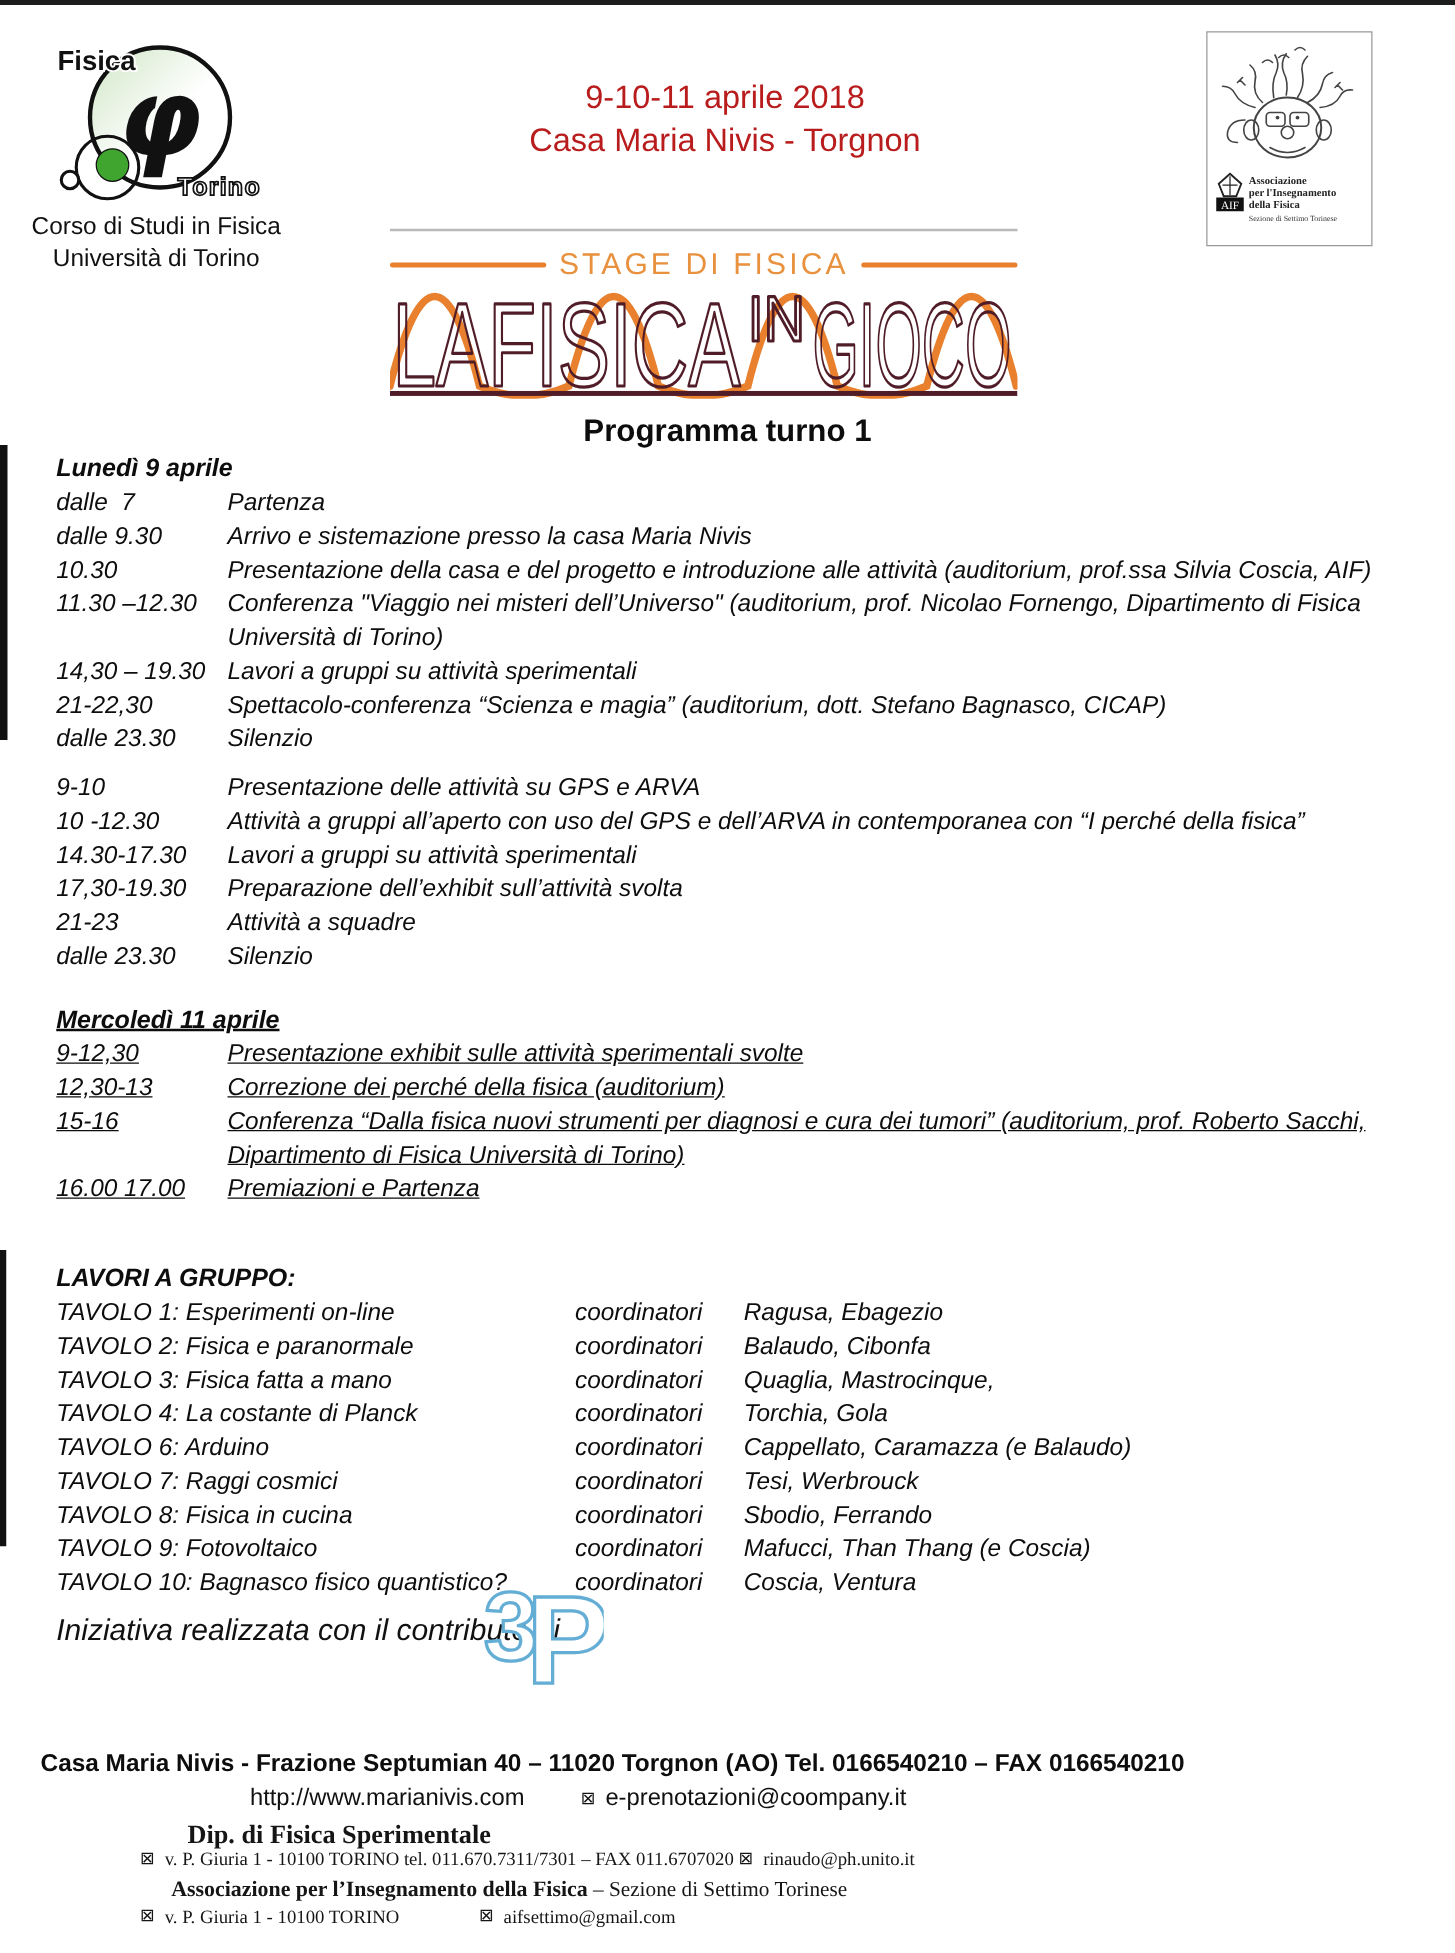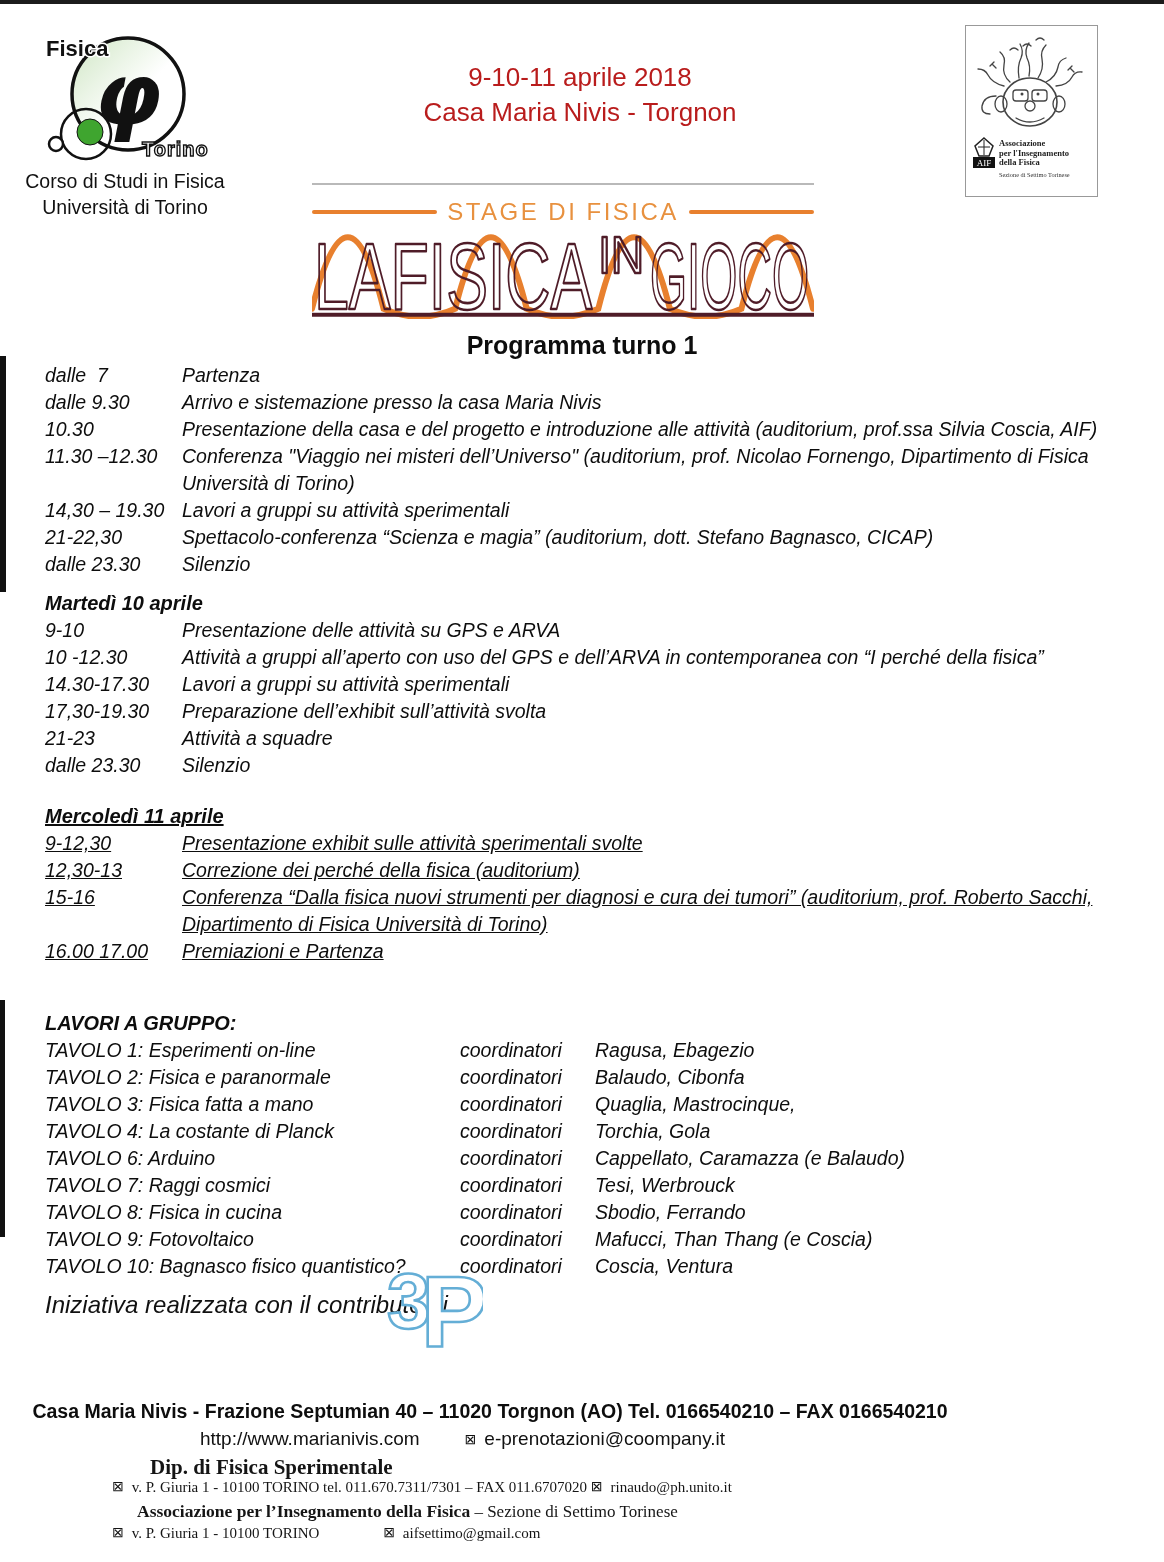--- a/index.html
+++ b/index.html
@@ -167,20 +167,21 @@
         <text x="340" y="80" font-size="96" textLength="160" lengthAdjust="spacingAndGlyphs">GIOCO</text>
       </g>
     </svg>
   </div>
 
   <div class="prog-title">Programma turno 1</div>
 
   <div class="sched">
 
     <div>
+      <div class="day-h">Lunedì 9 aprile</div>
       <div class="srow">
         <div class="time">dalle  7</div>
         <div class="desc">Partenza</div>
       </div>
       <div class="srow">
         <div class="time">dalle 9.30</div>
         <div class="desc">Arrivo e sistemazione presso la casa Maria Nivis</div>
       </div>
       <div class="srow">
         <div class="time">10.30</div>
@@ -198,21 +199,20 @@
         <div class="time">21-22,30</div>
         <div class="desc">Spettacolo-conferenza “Scienza e magia” (auditorium, dott. Stefano Bagnasco, CICAP)</div>
       </div>
       <div class="srow">
         <div class="time">dalle 23.30</div>
         <div class="desc">Silenzio</div>
       </div>
     </div>
 
     <div class="sec-tue">
-      <div class="day-h">Martedì 10 aprile</div>
       <div class="srow">
         <div class="time">9-10</div>
         <div class="desc">Presentazione delle attività su GPS e ARVA</div>
       </div>
       <div class="srow">
         <div class="time">10 -12.30</div>
         <div class="desc">Attività a gruppi all’aperto con uso del GPS e dell’ARVA in contemporanea con “I perché della fisica”</div>
       </div>
       <div class="srow">
         <div class="time">14.30-17.30</div>

